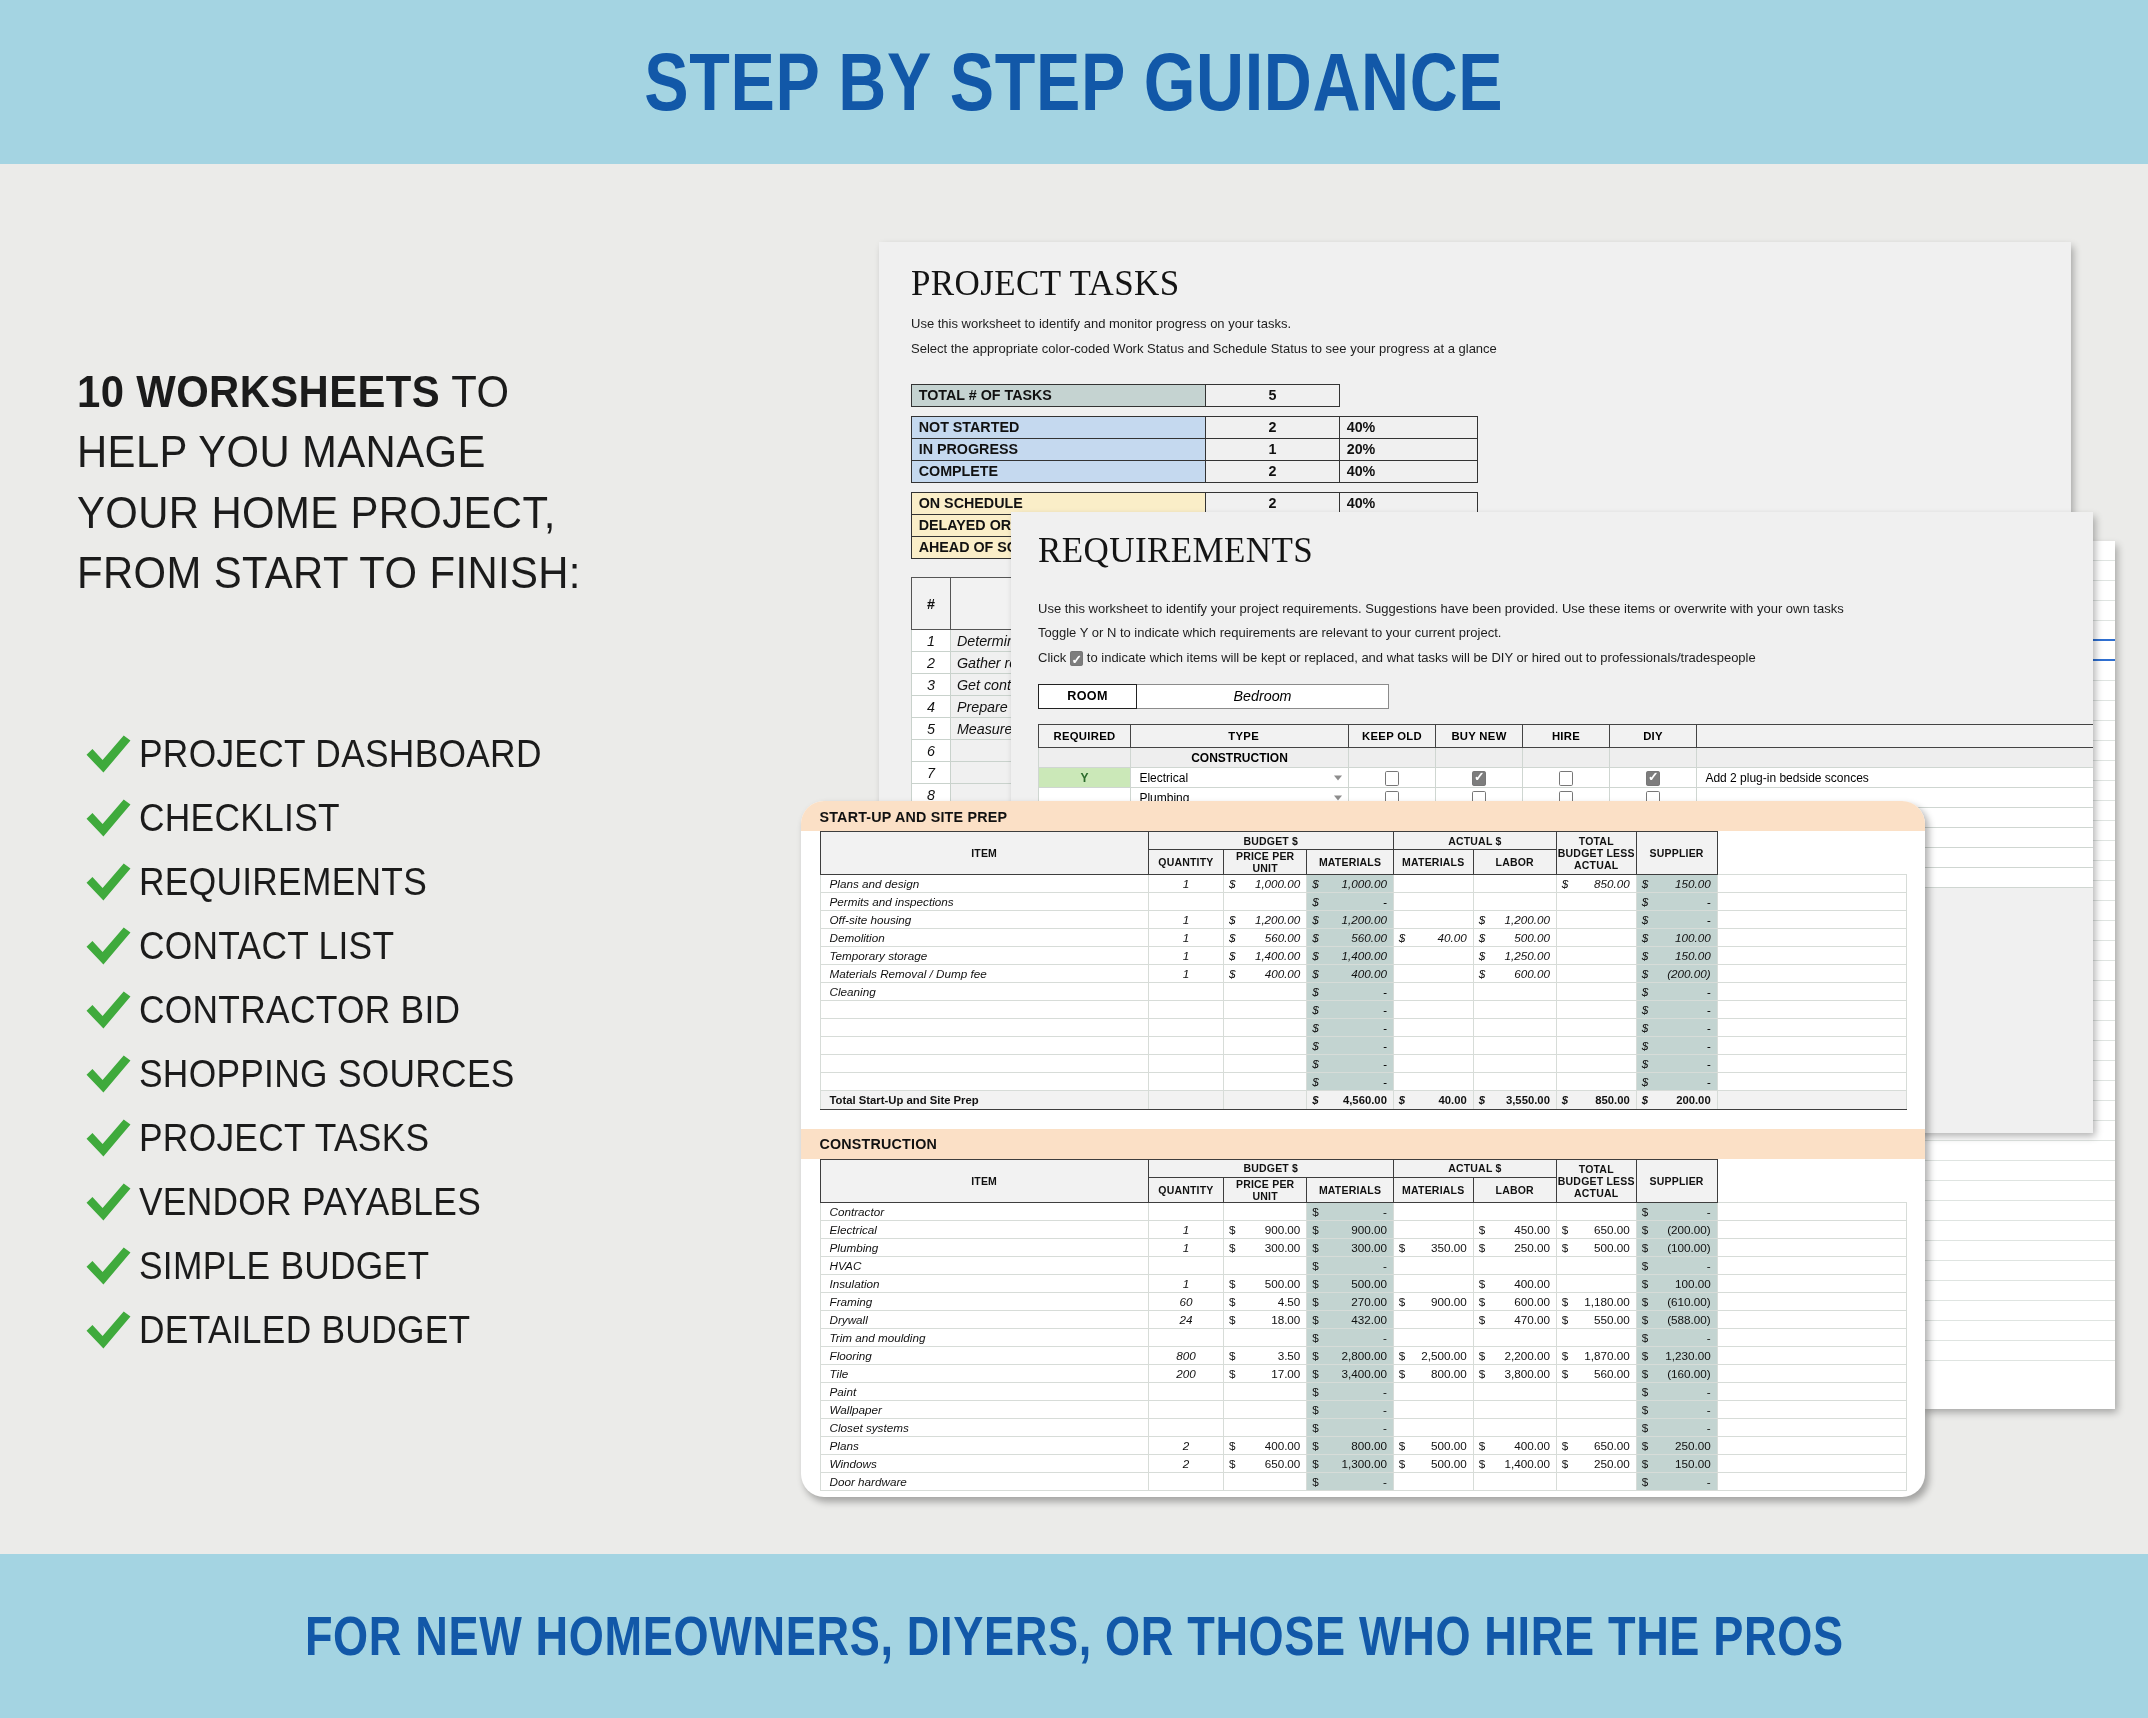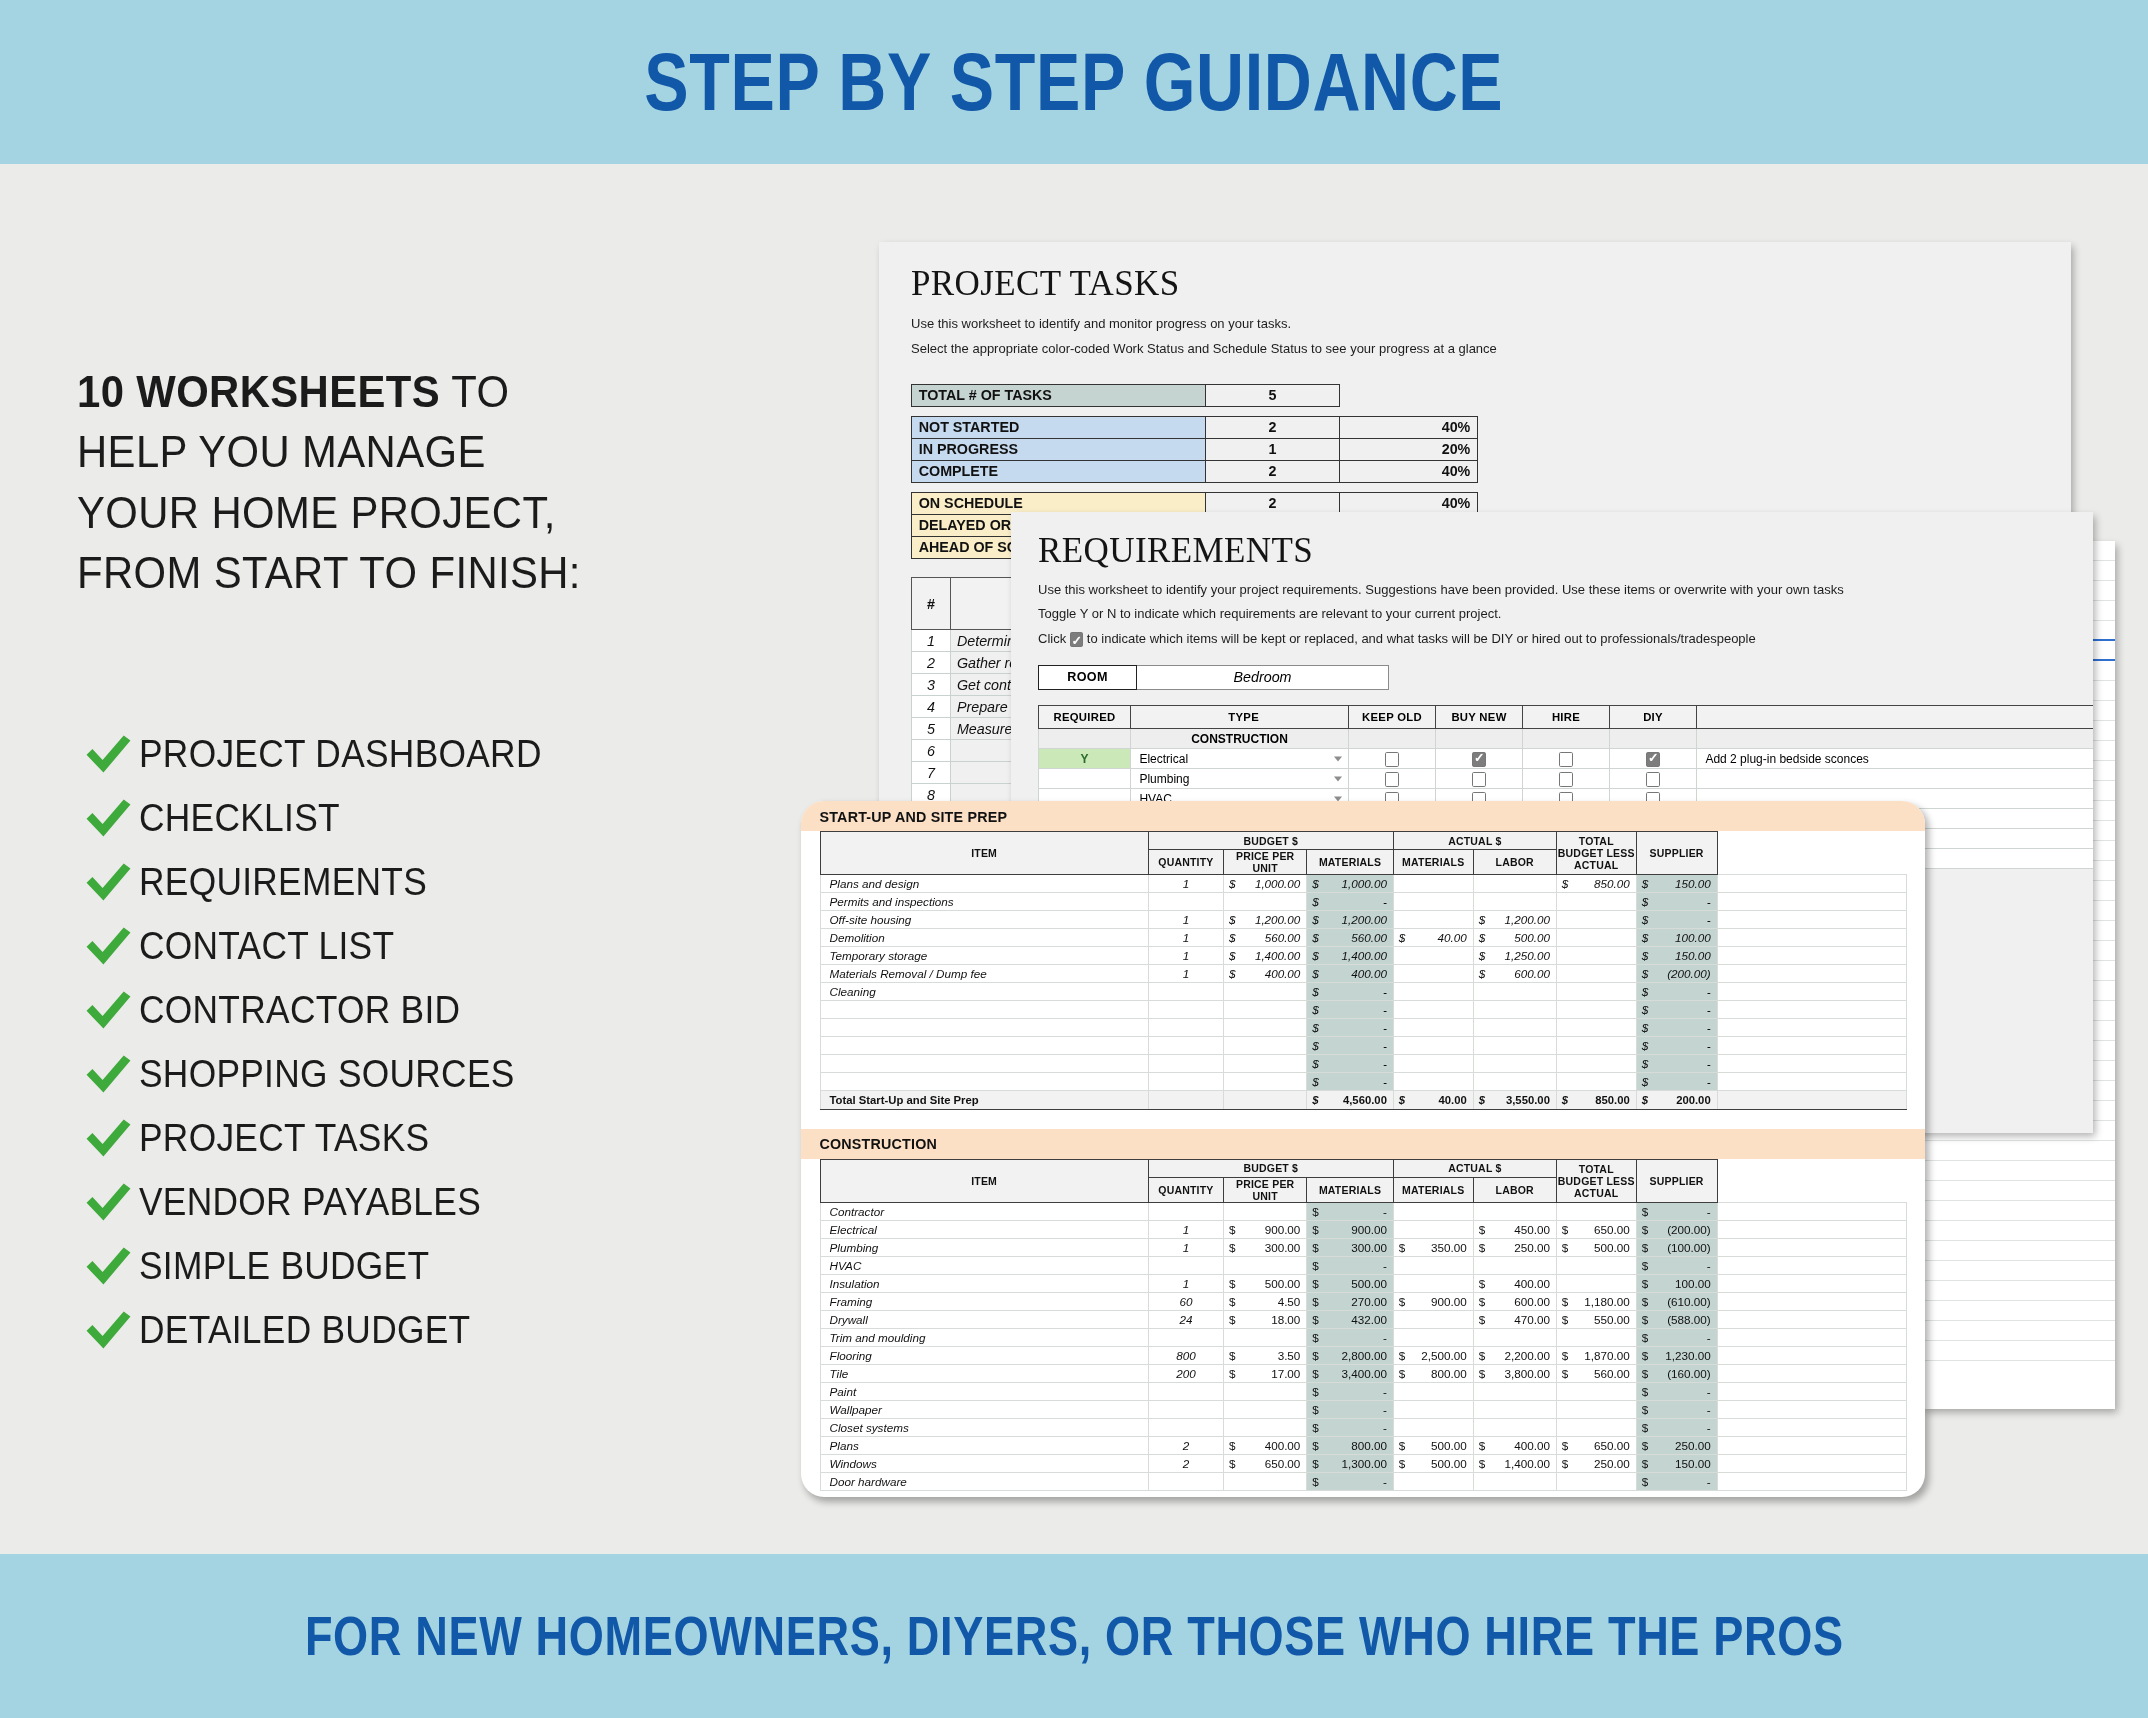--- a/index.html
+++ b/index.html
@@ -57,21 +57,21 @@
   .wtitle { font-family: "Liberation Serif", serif; font-size: 35px; color: #141414; letter-spacing: 0.4px; }
   .wsub { font-size: 13px; color: #1d1d1d; line-height: 1.9; }
 
   
   #sheet-tasks { left: 879px; top: 242px; width: 1192px; height: 696px; background: #f0f0f0; }
   #sheet-tasks .hd { padding: 22px 0 0 32px; }
   .stat-tbl { border-collapse: collapse; font-size: 14.3px; font-weight: bold; color: #111; }
   .stat-tbl td { border: 1.3px solid #333; height: 22px; padding: 0 6.7px; }
   .stat-lbl { width: 294px; }
   .stat-num { width: 134px; text-align: center; font-weight: bold; }
-  .stat-pct { width: 138px; text-align: right; font-weight: bold; }
+  .stat-pct { width: 138px; text-align: left; font-weight: bold; }
   .c-total { background: #c5d3d1; }
   .c-blue  { background: #c5d9ef; }
   .c-yell  { background: #faeec8; }
   .gaprow td { border: none !important; height: 10px; background: transparent; }
 
   .tasks-grid { border-collapse: collapse; font-size: 14.3px; }
   .tasks-grid td { border: 0.8px solid #c9d2cc; height: 22px; }
   .tg-num { width: 39px; text-align: center; font-style: italic; color:#111; background:#fff;}
   .tg-txt { width: 218px; font-style: italic; color: #111; padding-left: 5.9px; white-space: nowrap; }
   .tg-head { background: #f2f2f2; height: 52px !important; font-style: normal; font-weight: bold; text-align:center; border: 1.3px solid #555 !important;}
@@ -383,21 +383,21 @@
   <div class="bg-line"></div>
   <div class="bg-line"></div>
   <div class="bg-line"></div>
   <div class="bg-line"></div>
   <div class="bg-line"></div>
 </div>
 
 <div class="sheet" id="sheet-req">
   <div class="hd">
     <div class="wtitle">REQUIREMENTS</div>
-    <div class="wsub" style="margin-top:7px">
+    <div class="wsub" style="margin-top:26px">
       <div>Use this worksheet to identify your project requirements. Suggestions have been provided. Use these items or overwrite with your own tasks</div>
       <div>Toggle Y or N to indicate which requirements are relevant to your current project.</div>
       <div>
         <span>Click</span>
         <span class="cbox on"></span>
         <span>to indicate which items will be kept or replaced, and what tasks will be DIY or hired out to professionals/tradespeople</span>
       </div>
     </div>
   </div>
 

